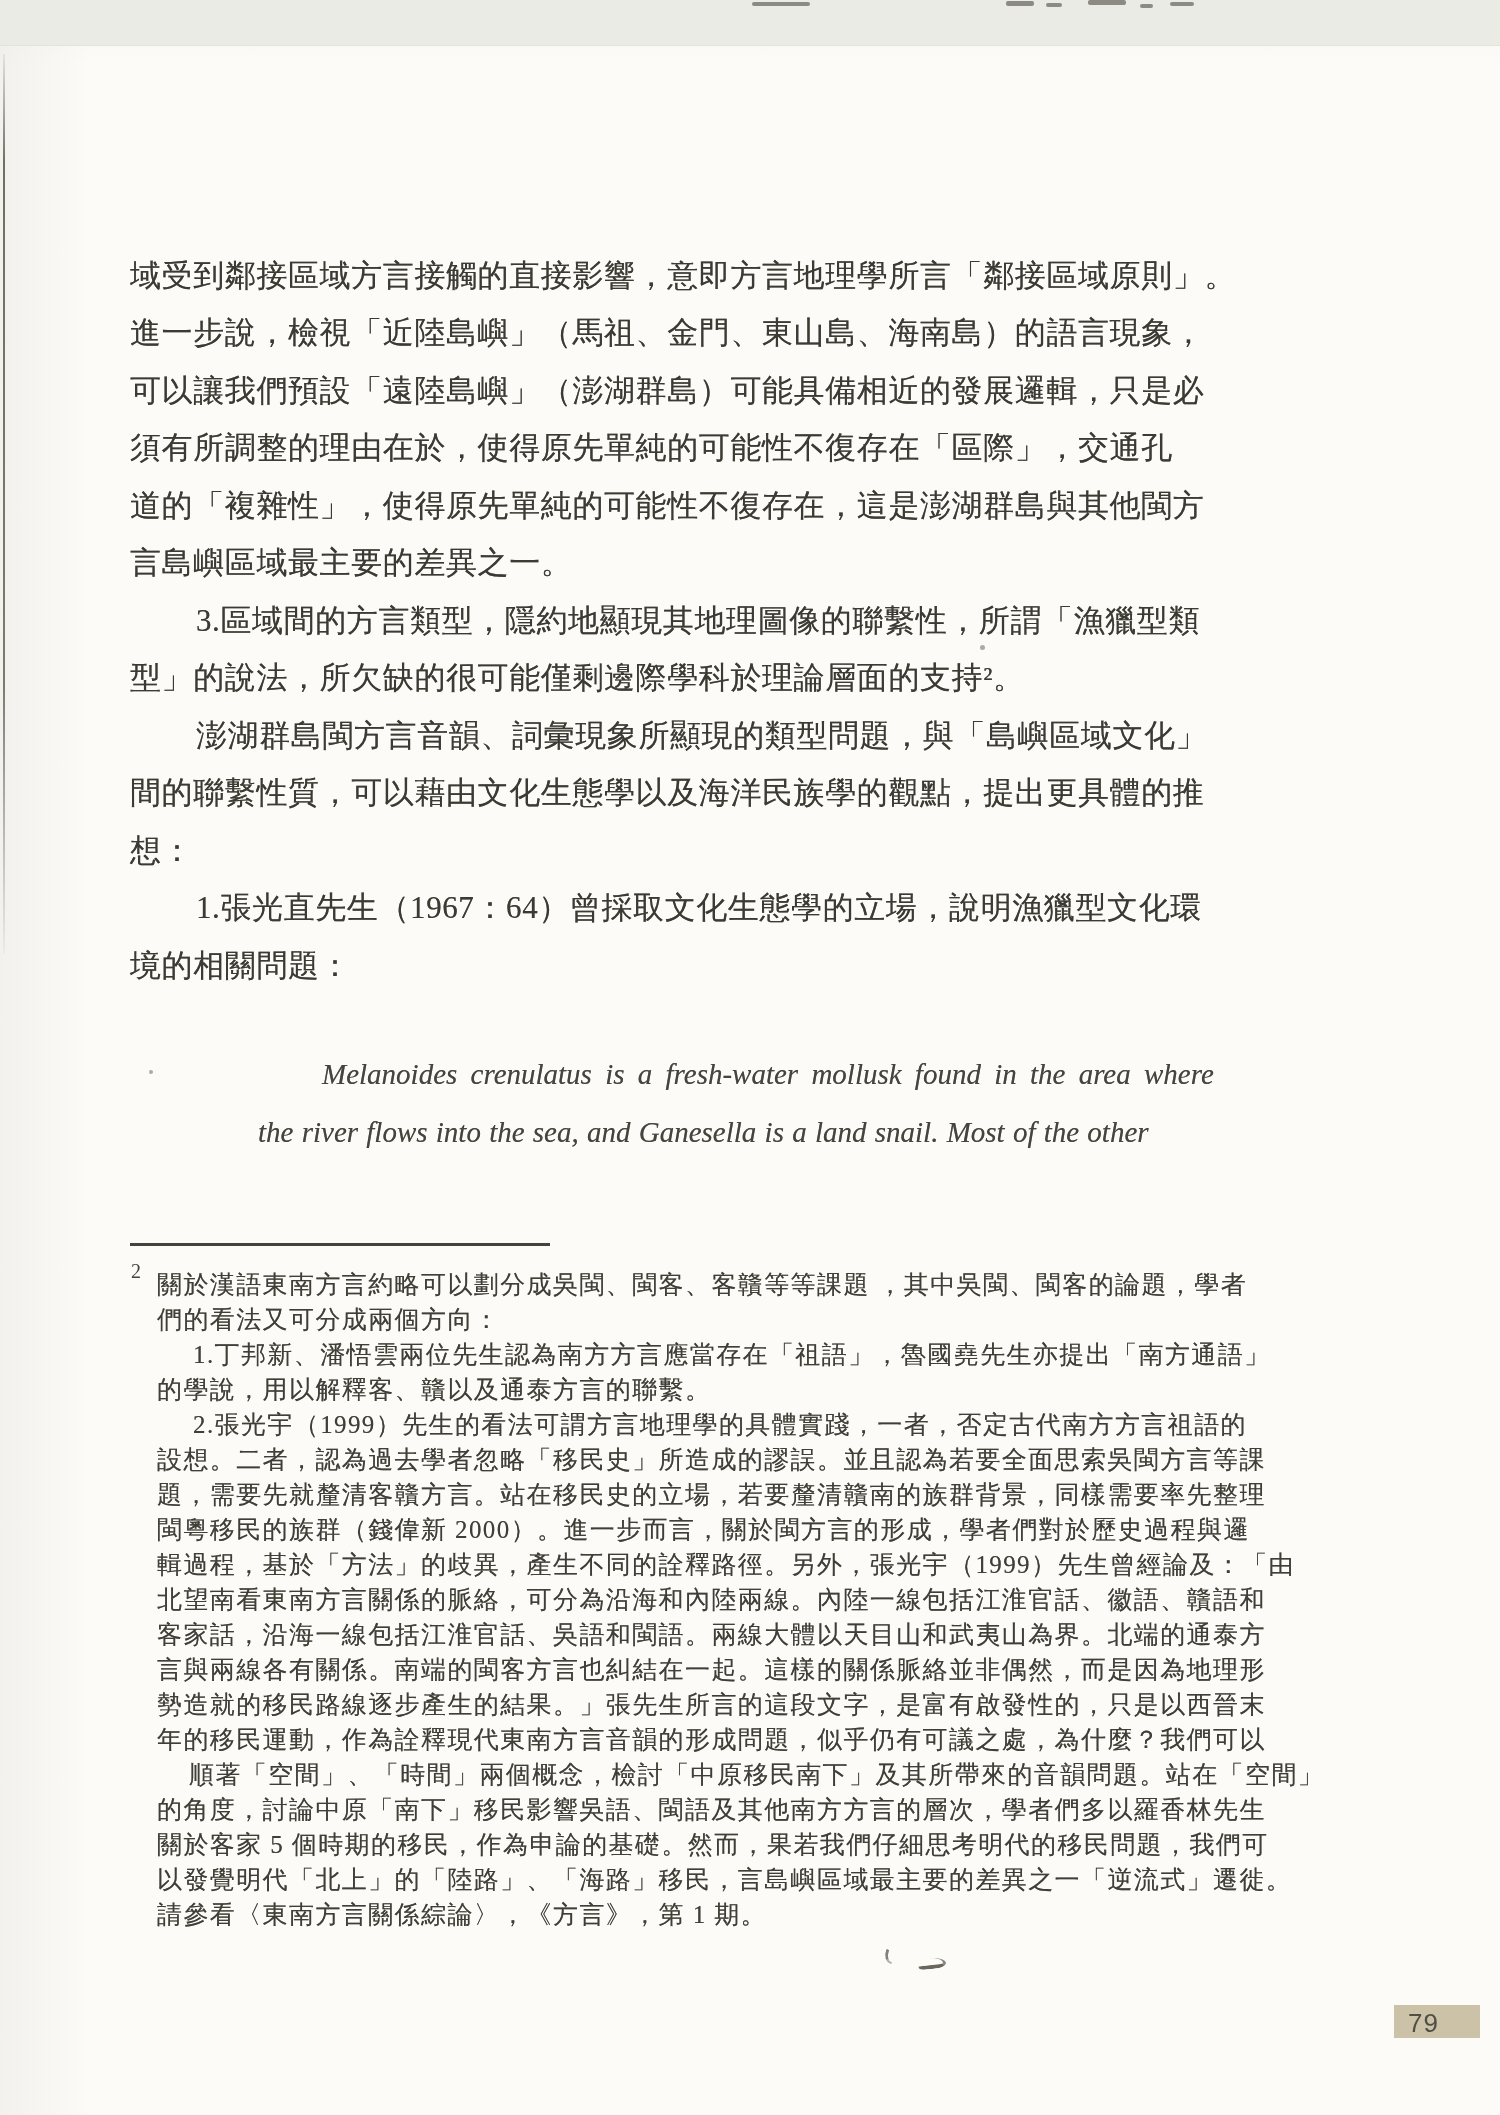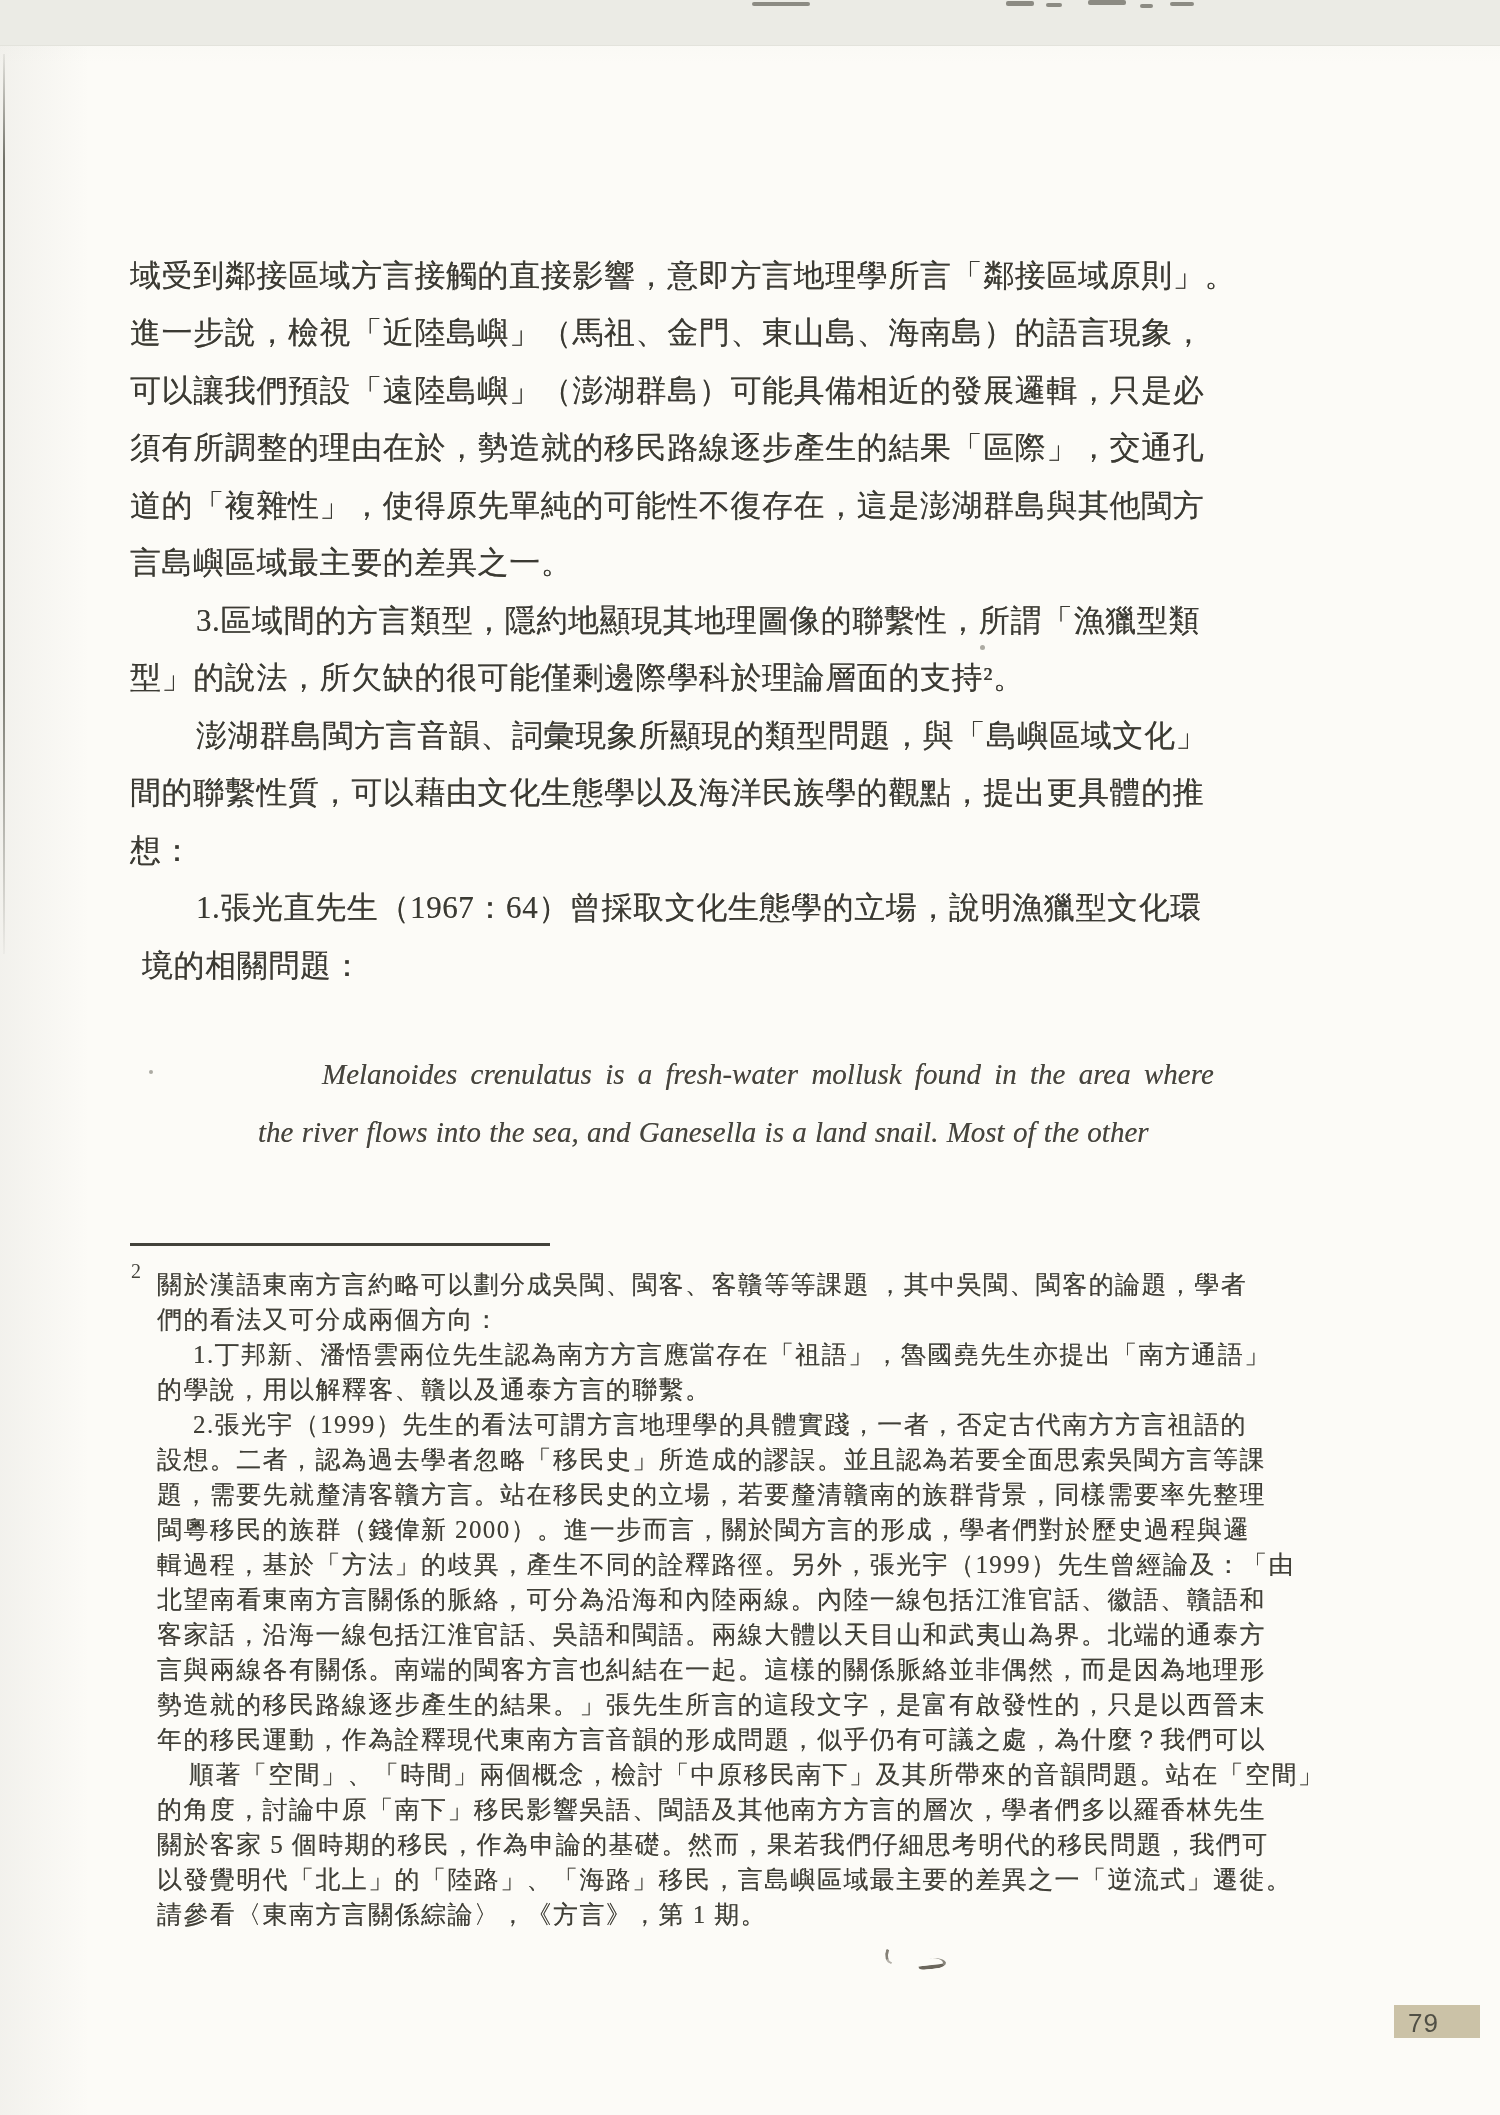--- a/index.html
+++ b/index.html
@@ -85,30 +85,30 @@
 
   <div class="lefttint"></div>
   <div class="edgeline"></div>
   <div class="dot" style="left:980px; top:645px; width:5px; height:5px;"></div>
   <div class="dot" style="left:149px; top:1070px; width:4px; height:4px;"></div>
 
   <main>
     <div class="bl" style="left:130px; top:255px;">域受到鄰接區域方言接觸的直接影響，意即方言地理學所言「鄰接區域原則」。</div>
     <div class="bl" style="left:130px; top:312px;">進一步說，檢視「近陸島嶼」（馬祖、金門、東山島、海南島）的語言現象，</div>
     <div class="bl" style="left:130px; top:370px;">可以讓我們預設「遠陸島嶼」（澎湖群島）可能具備相近的發展邏輯，只是必</div>
-    <div class="bl" style="left:130px; top:427px;">須有所調整的理由在於，勢造就的移民路線逐步產生的結果「區際」，交通孔</div>
+    <div class="bl" style="left:130px; top:427px;">須有所調整的理由在於，使得原先單純的可能性不復存在「區際」，交通孔</div>
     <div class="bl" style="left:130px; top:485px;">道的「複雜性」，使得原先單純的可能性不復存在，這是澎湖群島與其他閩方</div>
     <div class="bl" style="left:130px; top:542px;">言島嶼區域最主要的差異之一。</div>
     <div class="bl" style="left:196px; top:600px;">3.區域間的方言類型，隱約地顯現其地理圖像的聯繫性，所謂「漁獵型類</div>
     <div class="bl" style="left:130px; top:657px;">型」的說法，所欠缺的很可能僅剩邊際學科於理論層面的支持²。</div>
     <div class="bl" style="left:196px; top:715px;">澎湖群島閩方言音韻、詞彙現象所顯現的類型問題，與「島嶼區域文化」</div>
     <div class="bl" style="left:130px; top:772px;">間的聯繫性質，可以藉由文化生態學以及海洋民族學的觀點，提出更具體的推</div>
     <div class="bl" style="left:130px; top:830px;">想：</div>
     <div class="bl" style="left:196px; top:887px;">1.張光直先生（1967：64）曾採取文化生態學的立場，說明漁獵型文化環</div>
-    <div class="bl" style="left:130px; top:945px;margin-left:12px;">境的相關問題：</div>
+    <div class="bl" style="left:130px; top:945px;">境的相關問題：</div>
   </main>
 
   <blockquote>
     <div class="ql q1" style="left:322px; top:1058px;">Melanoides crenulatus is a fresh-water mollusk found in the area where</div>
     <div class="ql q2" style="left:258px; top:1116px;">the river flows into the sea, and Ganesella is a land snail. Most of the other</div>
   </blockquote>
 
   <div class="fnrule"></div>
 
   <footer>

